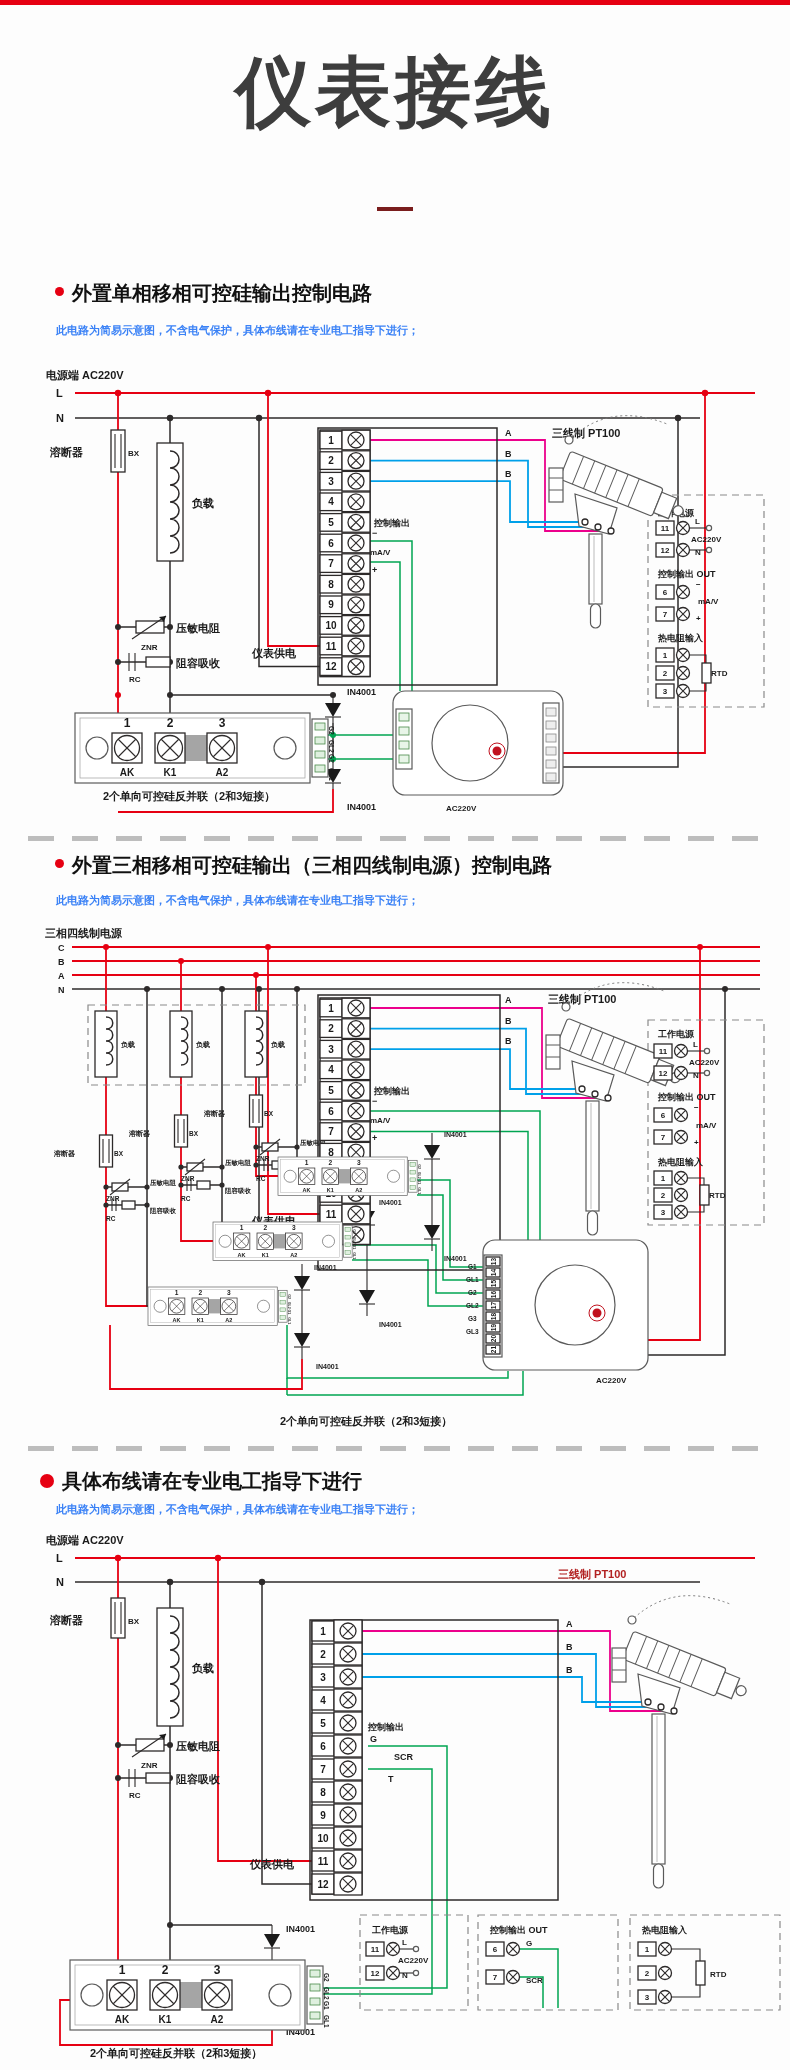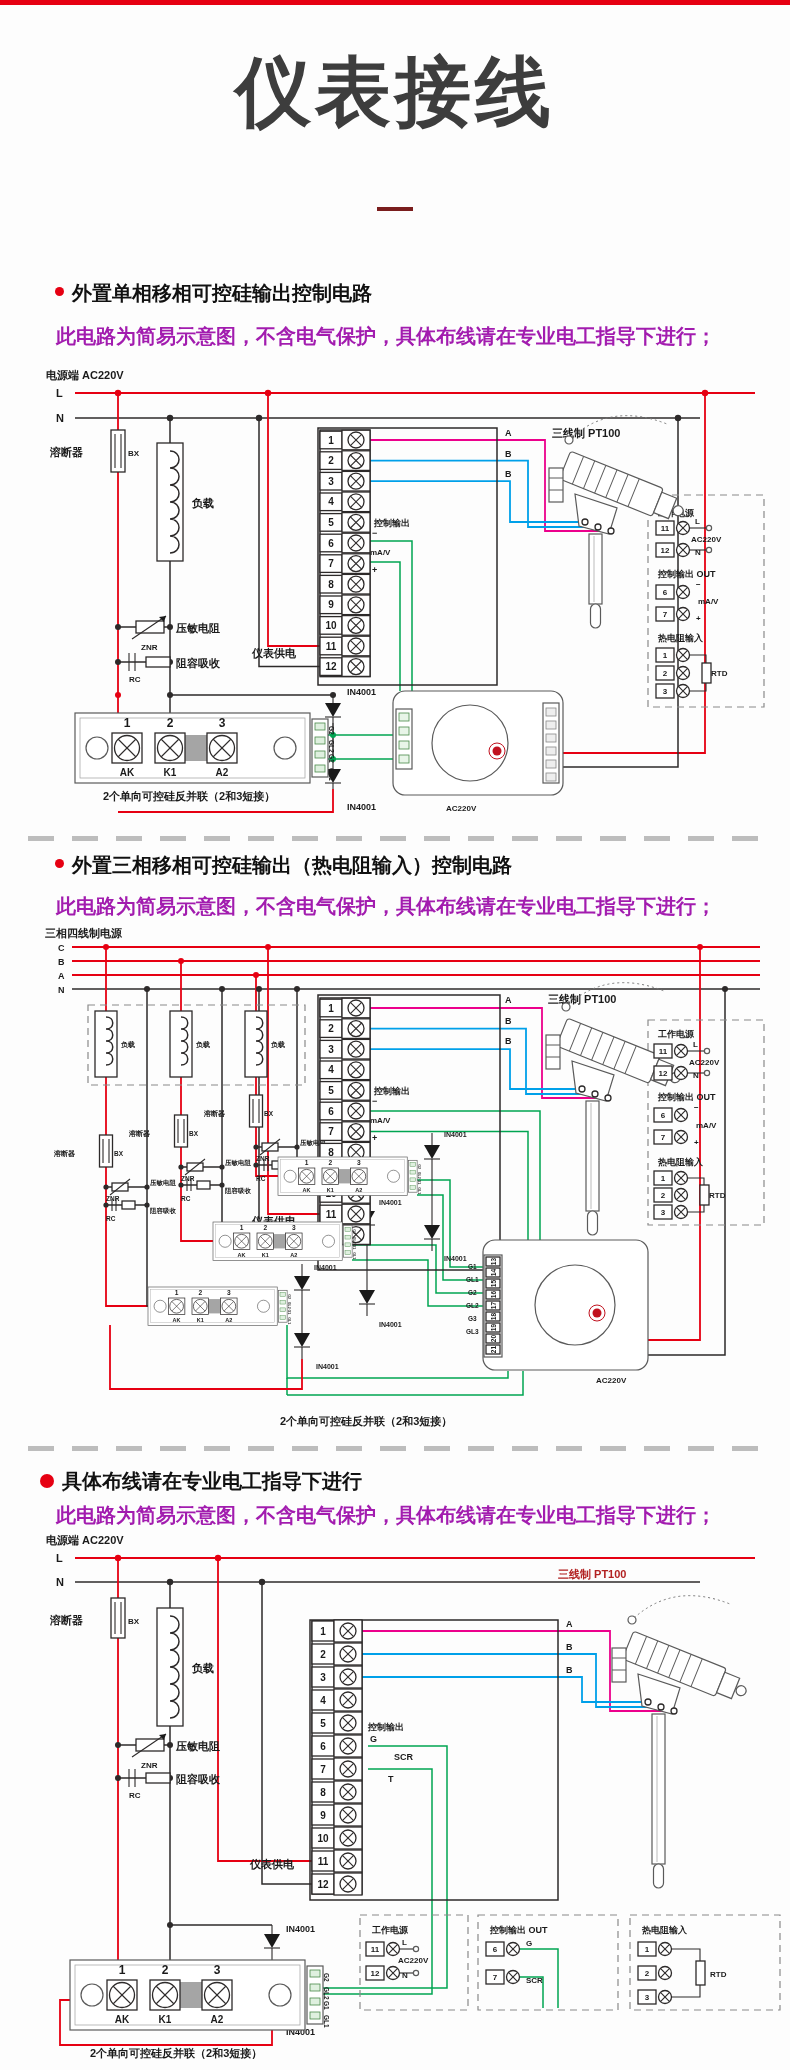--- a/index.html
+++ b/index.html
@@ -4,21 +4,21 @@
 <style>
   html,body{margin:0;padding:0;background:#ededed;}
   #page{position:relative;width:790px;height:2070px;background:#fdfdfd;overflow:hidden;
         font-family:"Liberation Sans",sans-serif;}
   .topbar{position:absolute;left:0;top:0;width:790px;height:5px;background:#e60012;}
   .big-title{position:absolute;left:0;top:42px;width:790px;text-align:center;
              font-size:76px;font-weight:900;letter-spacing:4px;color:#3d3d3d;}
   .title-dash{position:absolute;left:377px;top:207px;width:36px;height:4px;background:#7a1d1d;}
   .bullet{position:absolute;background:#e60012;border-radius:50%;}
   .sec-head{position:absolute;font-size:20px;font-weight:bold;color:#111;white-space:nowrap;text-align:center;}
-  .desc{position:absolute;font-size:20px;font-weight:bold;color:#a21caf;white-space:nowrap;}
+  .desc{position:absolute;font-size:11px;font-weight:bold;color:#3b82f6;white-space:nowrap;}
   .sep{position:absolute;left:28px;width:734px;height:5px;
        background:repeating-linear-gradient(90deg,#bdbdbd 0 26px,transparent 26px 44px);}
   svg{position:absolute;left:0;overflow:visible;}
   .t{font-family:"Liberation Sans",sans-serif;fill:#1a1a1a;font-weight:bold;}
   .s12{font-size:12px}.s11{font-size:11px}.s10{font-size:10px}.s9{font-size:9px}
   .s8{font-size:8px}.s7{font-size:7px}.s6{font-size:6.5px}
   .mid{text-anchor:middle}
   .red{fill:#b22222}
   .wr{stroke:#e60012;stroke-width:1.8;fill:none}
   .wk{stroke:#2d2a2a;stroke-width:1.5;fill:none}
@@ -398,21 +398,21 @@
         <g>
           <circle cx="683" cy="336" r="6.5" class="comp"></circle>
           <line x1="678.45" y1="331.45" x2="687.55" y2="340.55" class="ln"></line>
           <line x1="678.45" y1="340.55" x2="687.55" y2="331.45" class="ln"></line>
         </g>
       </g>
     </svg>
   <div class="sep" style="top:836px"></div>
 
   <div class="bullet" style="left:55px;top:859px;width:9px;height:9px"></div>
-  <div class="sec-head" style="left:72px;top:852px">外置三相移相可控硅输出（热电阻输入）控制电路</div>
+  <div class="sec-head" style="left:72px;top:852px">外置三相移相可控硅输出（三相四线制电源）控制电路</div>
   <div class="desc" style="left:56px;top:893px">此电路为简易示意图，不含电气保护，具体布线请在专业电工指导下进行；</div>
   <svg id="d2" width="790" height="520" viewBox="0 0 790 520" style="top:925px">
     <g>
       <path class="wr" d="M72,22 H760"></path>
         <path class="wr" d="M72,36 H760"></path>
         <path class="wr" d="M72,50 H760"></path>
         <path class="wk" d="M72,64 H760"></path>
       <path class="wr" d="M106,22 V86"></path>
         <path class="wr" d="M106,152 V210"></path>
         <path class="wr" d="M106,242 V381 H166"></path>

